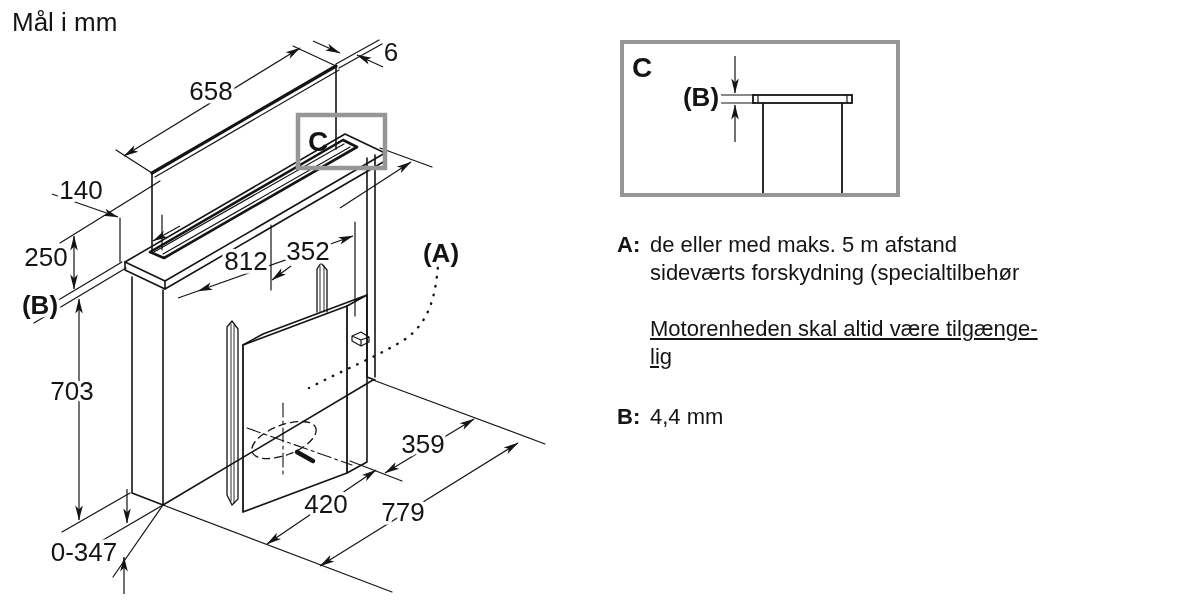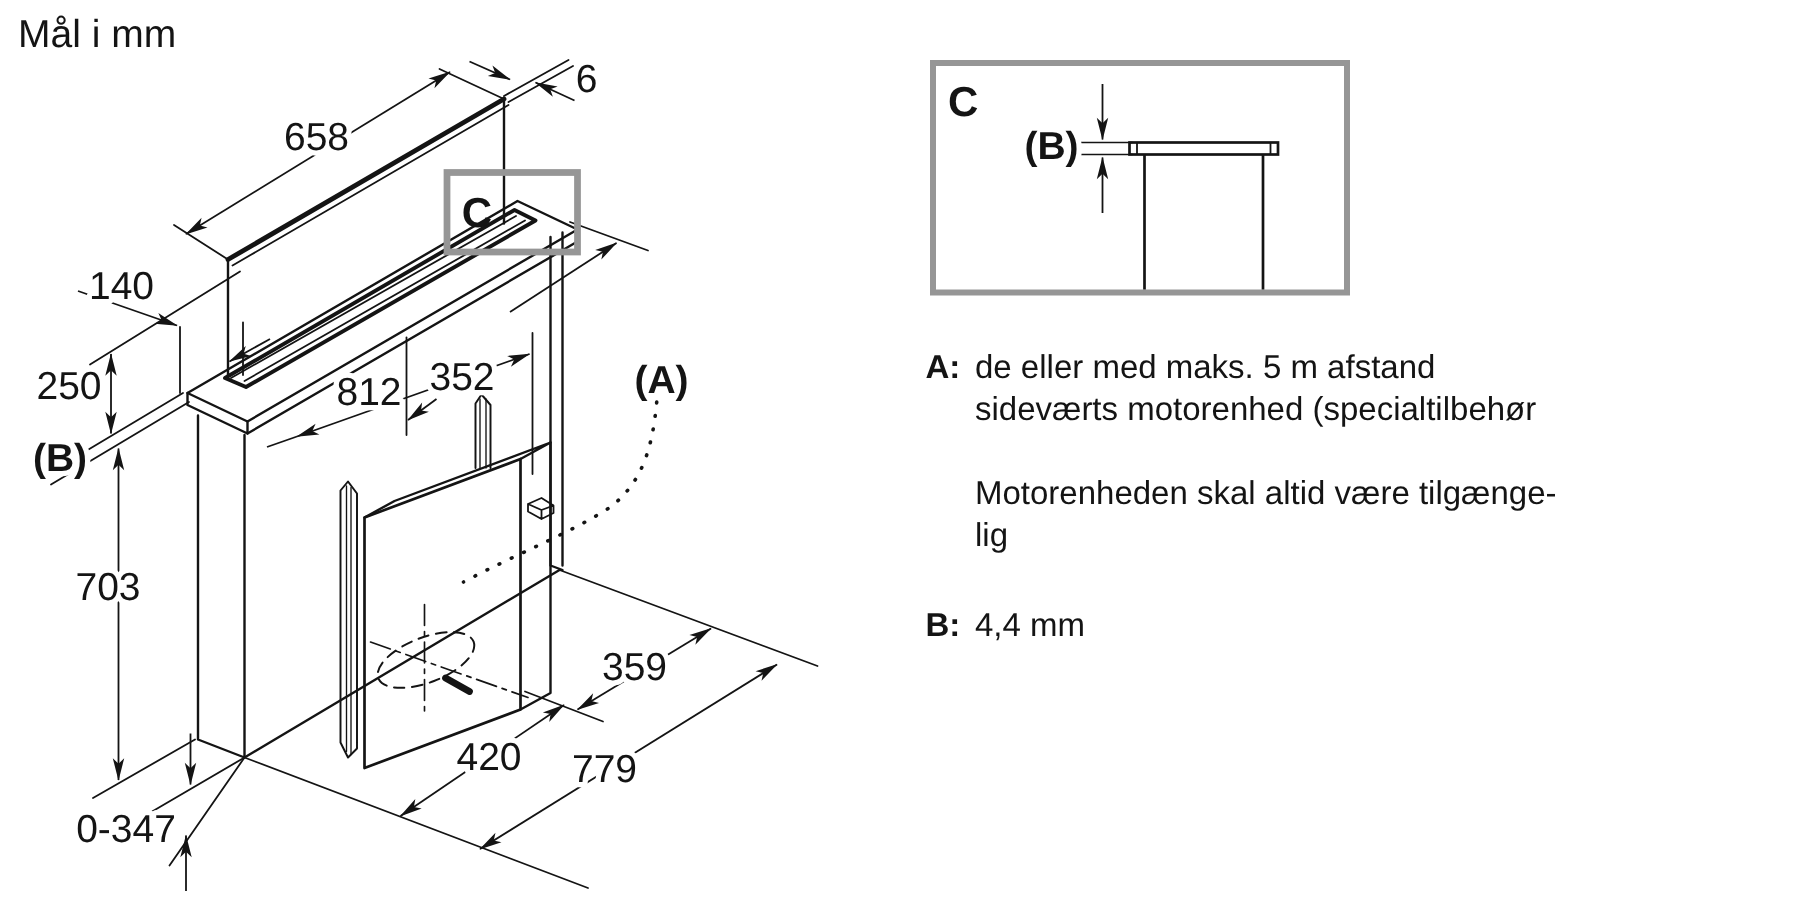--- a/index.html
+++ b/index.html
@@ -8,21 +8,21 @@
   svg{position:absolute;left:0;top:0;}
   svg text{font-family:"Liberation Sans",sans-serif;fill:#141414;}
   .dim{font-size:26px;paint-order:stroke;stroke:#ffffff;stroke-width:7px;stroke-linejoin:round;}
   .dimb{font-size:26px;font-weight:bold;paint-order:stroke;stroke:#ffffff;stroke-width:7px;stroke-linejoin:round;}
   .cbig{font-size:28px;font-weight:bold;}
   .title{font-size:26px;}
   .notes{position:absolute;left:617px;top:231px;width:500px;color:#141414;
          font-size:22px;line-height:28px;}
   .note-row{display:flex;}
   .note-label{font-weight:bold;width:33px;flex:0 0 33px;}
-  .para2{margin-top:28px;margin-left:33px;}
+  .para2{margin-top:28px;margin-left:33px;text-decoration:underline;}
   .note-b{margin-top:32px;}
 </style>
 </head>
 <body>
 
 <div class="stage">
 
 <svg width="1200" height="600" viewBox="0 0 1200 600">
   <defs>
     <marker id="arr" viewBox="0 0 16 10" refX="15" refY="5" markerWidth="16" markerHeight="10" orient="auto-start-reverse" markerUnits="userSpaceOnUse">
@@ -137,21 +137,21 @@
     <text x="403" y="521" text-anchor="middle" class="dim">779</text>
     <text x="318" y="151" text-anchor="middle" class="cbig">C</text>
   </g>
 </svg>
 
   <div class="notes">
     <div class="note-row">
       <div class="note-label">A:</div>
       <div>
         <div>de eller med maks. 5 m afstand</div>
-        <div>sideværts motorenhed (specialtilbehør</div>
+        <div>sideværts forskydning (specialtilbehør</div>
       </div>
     </div>
     <div class="para2">
       <div>Motorenheden skal altid være tilgænge-</div>
       <div>lig</div>
     </div>
     <div class="note-row note-b">
       <div class="note-label">B:</div>
       <div>4,4 mm</div>
     </div>

